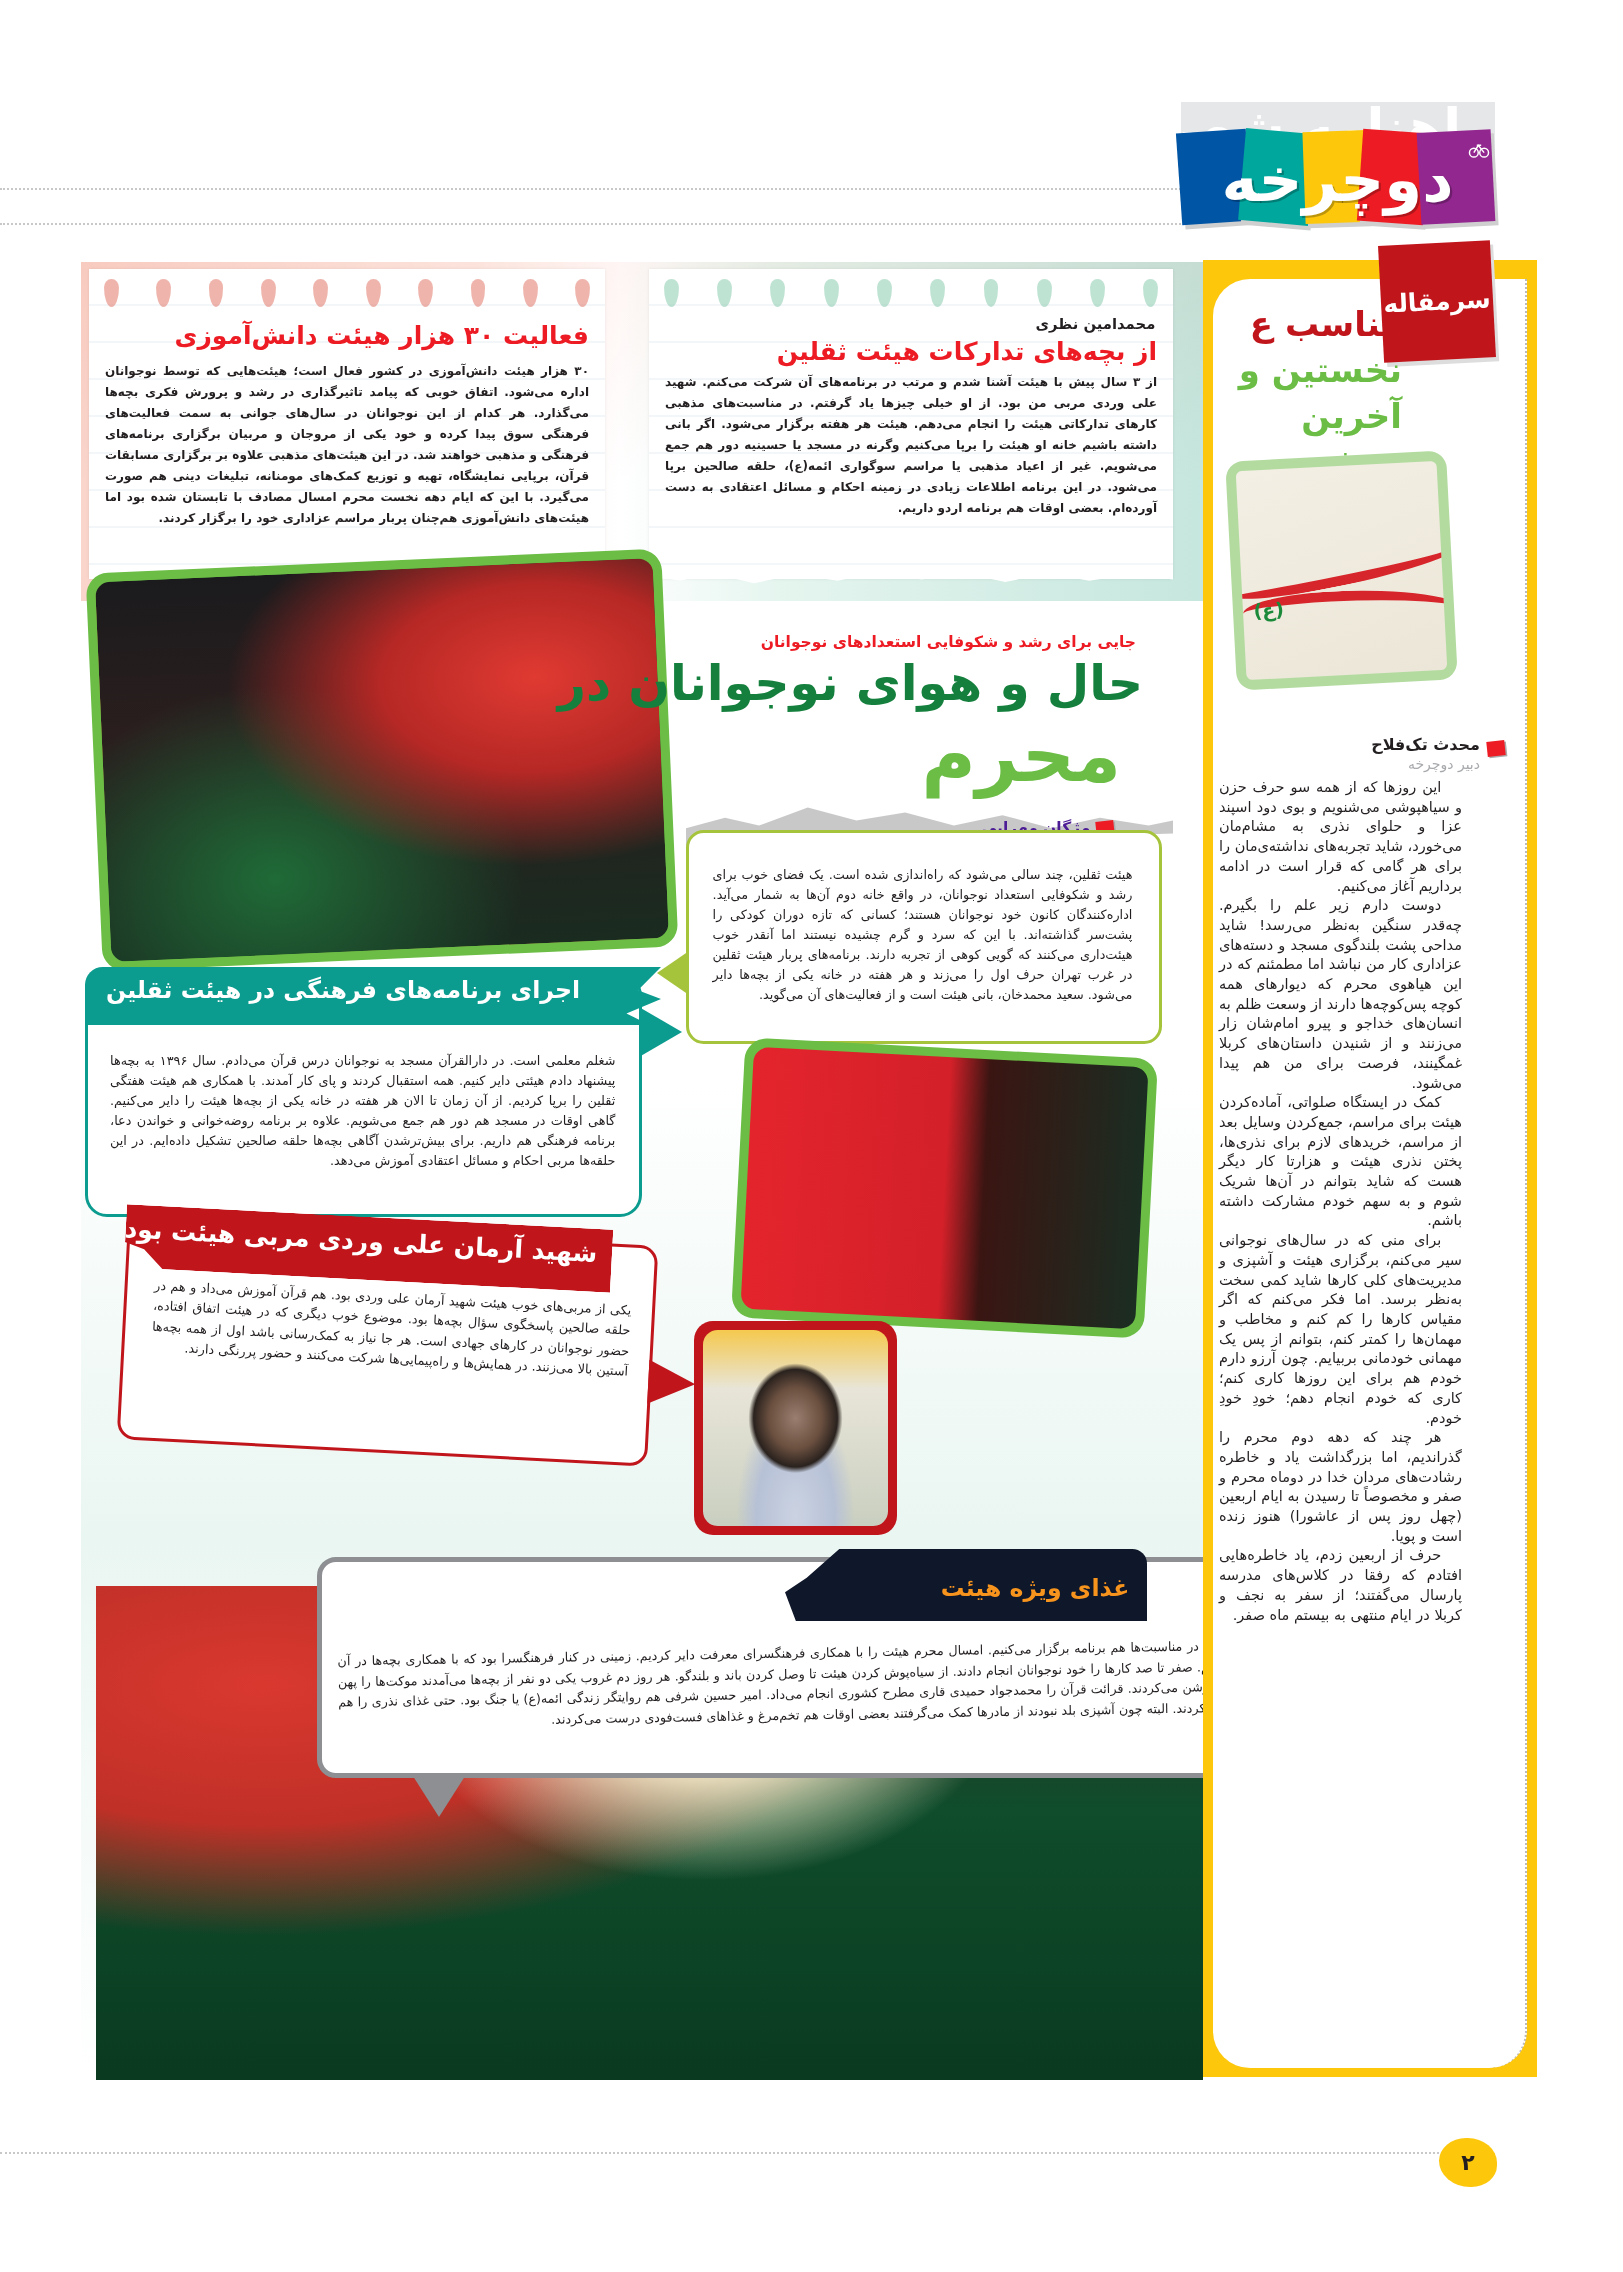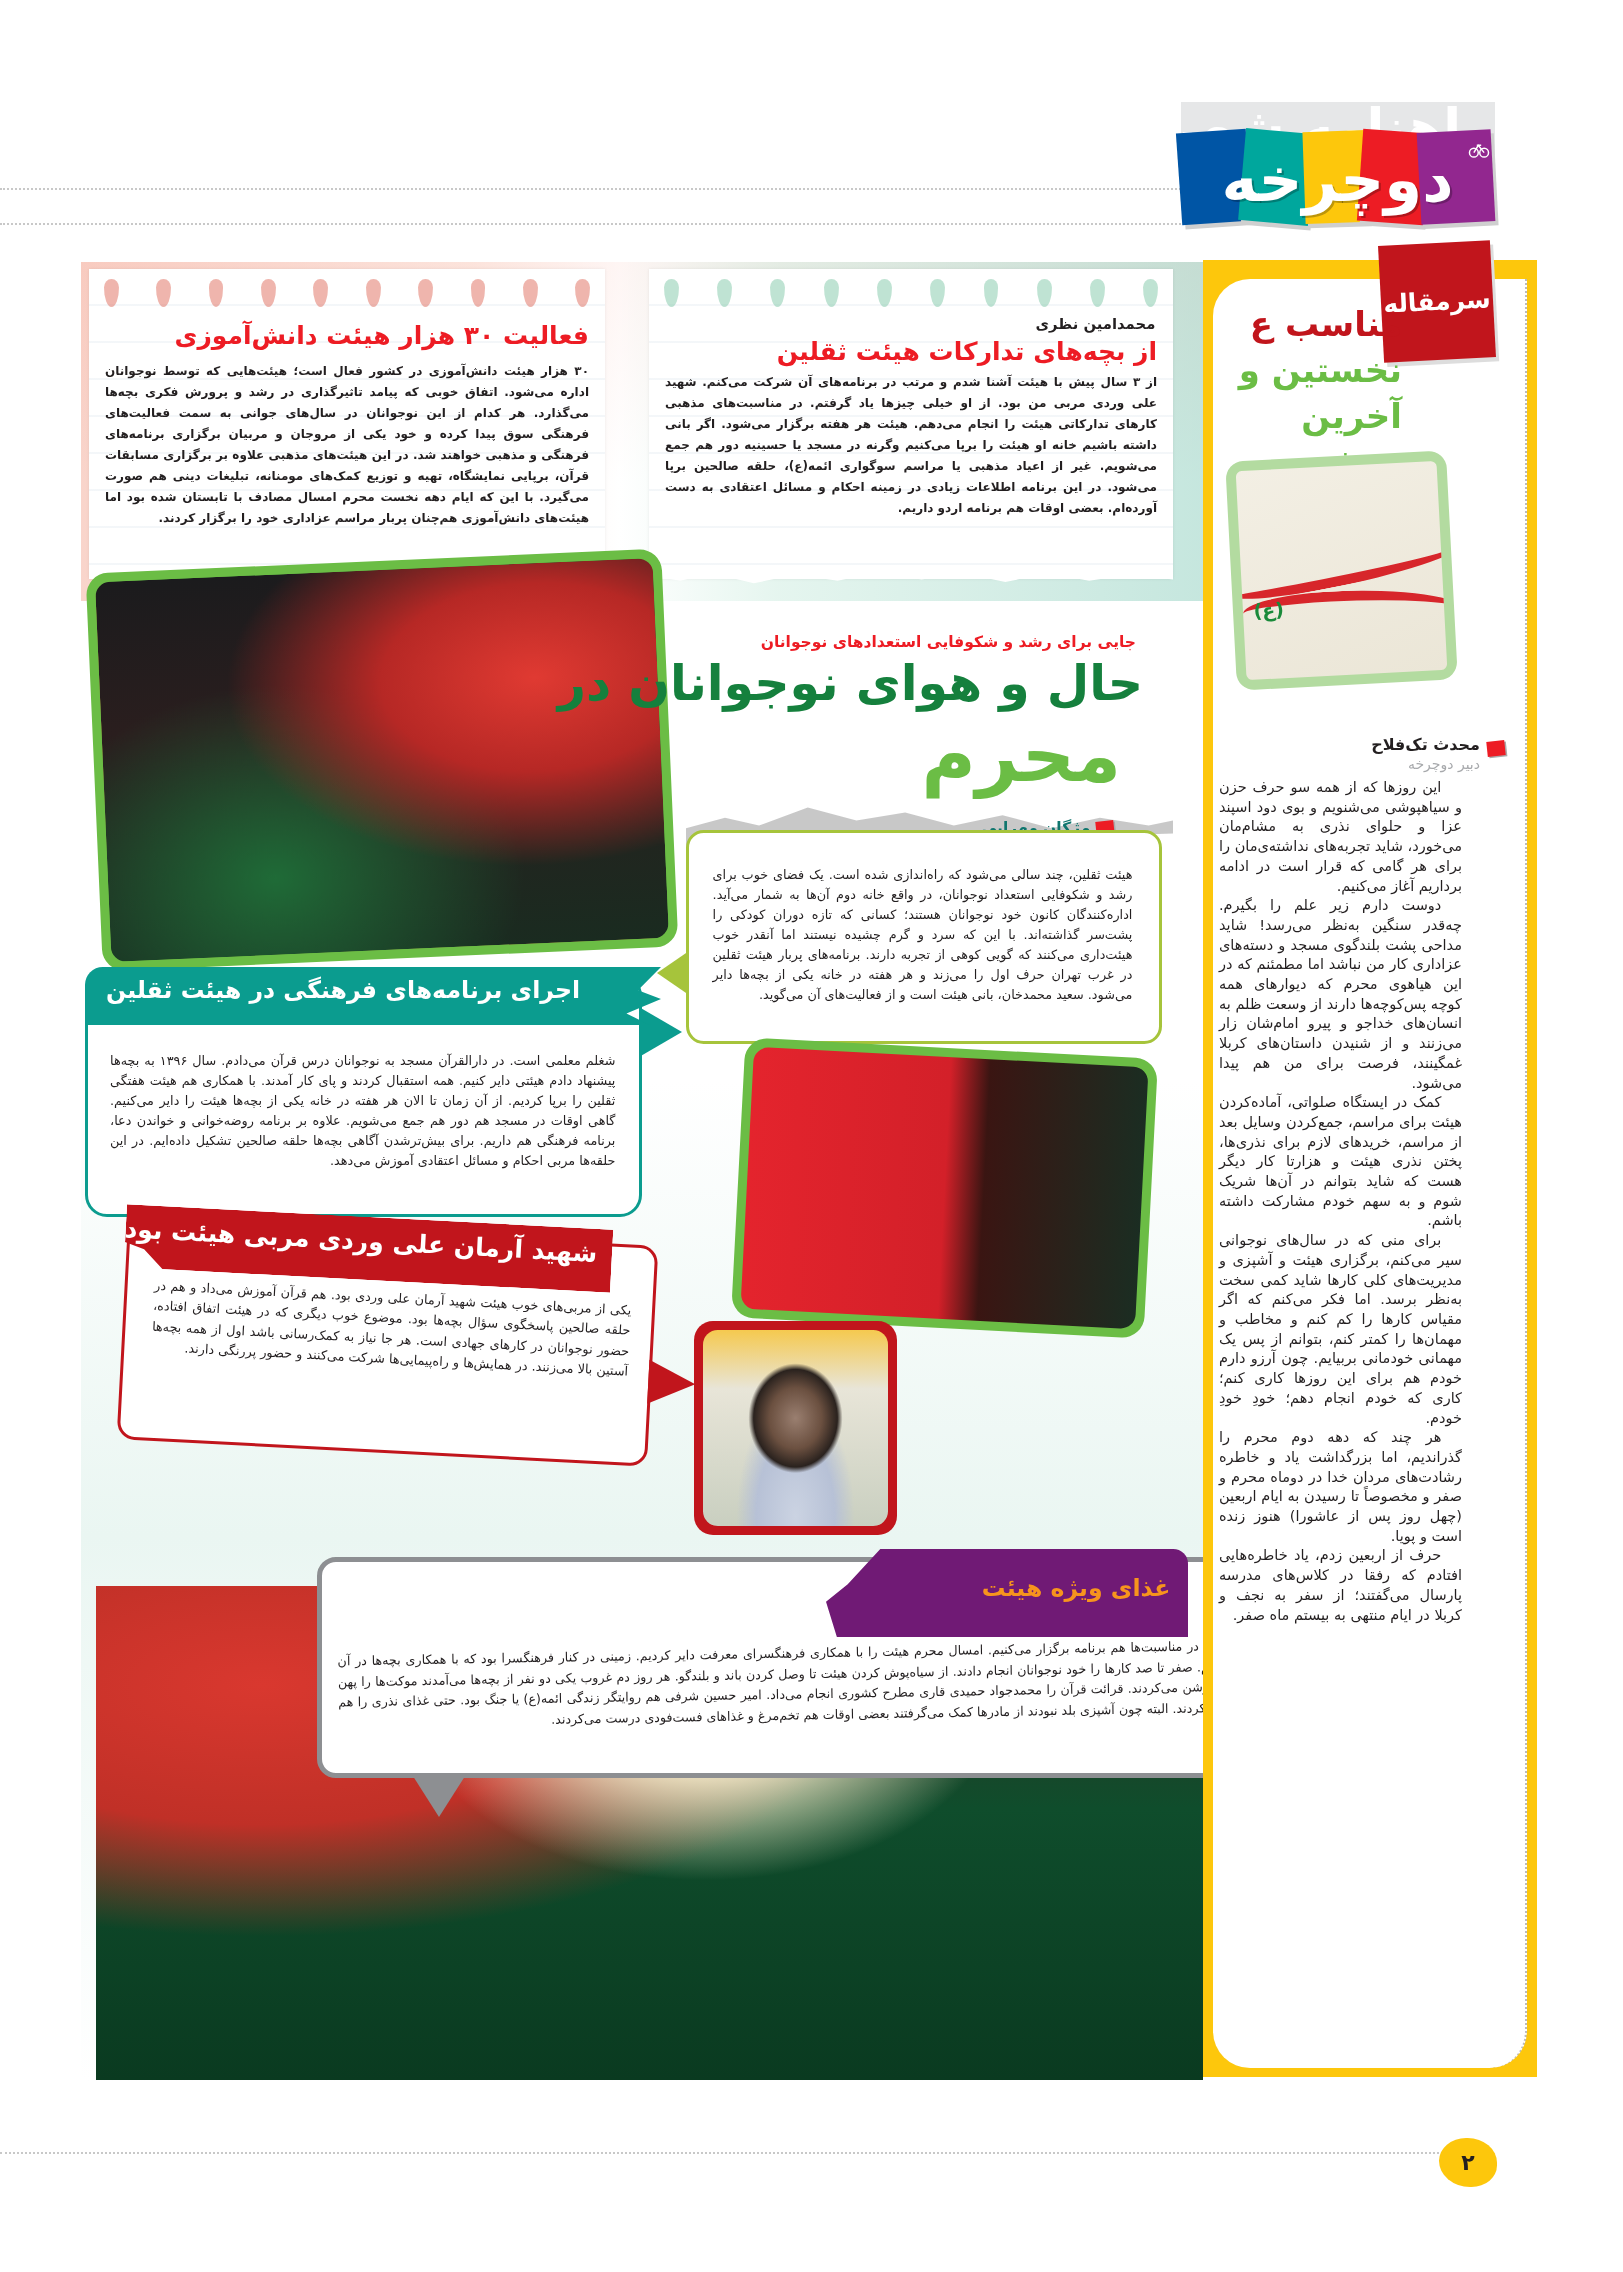--- a/index.html
+++ b/index.html
@@ -64,21 +64,21 @@
   .ph-red .inner { background: linear-gradient(90deg, #e4242d 0%, #d32029 50%, #3a1512 60%, #1b2d22 100%); }
   .ph-portrait { left: 694px; top: 1321px; width: 203px; height: 214px; border-radius: 19px; }
   .ph-portrait .inner { background: radial-gradient(ellipse at 50% 45%, #9a7f70 0%, #6b5040 20%, #2a221e 32%, transparent 36%), radial-gradient(ellipse at 50% 95%, #cbd3e2 0%, #b7c1d6 30%, transparent 45%), linear-gradient(180deg,#f5c94f 0%, #e8e5d8 30%, #c9cfc0 100%); }
   .ph-crowd2 { left: 96px; top: 1586px; width: 1107px; height: 494px; border-radius: 0; }
   .ph-crowd2 .inner { border-radius: 0; background: radial-gradient(ellipse at 55% 20%, #fbf6e6 0%, #f2e8c7 15%, transparent 35%), radial-gradient(ellipse at 15% 20%, #d9382f 0%, #c03027 25%, transparent 45%), linear-gradient(180deg, #3c2d22 0%, #0f4d2c 45%, #0a3a20 100%); }
 
   
   .kicker { position: absolute; right: 487px; top: 633px; font-size: 15.5px; font-weight: bold; color: #ed1c24; }
   .headline { position: absolute; right: 480px; top: 655px; font-size: 49px; font-weight: bold; color: #15803d; white-space: nowrap; }
   .headline-big { position: absolute; right: 502px; top: 712px; font-size: 74px; font-weight: bold; color: #6bbd45; white-space: nowrap; }
-  .byline-main { position: absolute; right: 509px; top: 819px; font-size: 15.5px; font-weight: bold; color: #0f766e; }
+  .byline-main { position: absolute; right: 509px; top: 819px; font-size: 15.5px; font-weight: bold; color: #4c1d95; }
   .grey-torn { position: absolute; left: 686px; top: 797px; width: 487px; height: 52px; background: #9a9a9a; clip-path: polygon(0 60%,8% 40%,15% 55%,25% 20%,35% 45%,45% 30%,55% 55%,65% 35%,75% 60%,85% 40%,95% 55%,100% 45%,100% 70%,0 100%); opacity: .55; }
 
   
   .bubble { position: absolute; background: #fff; border-radius: 17.7px; }
   .bubble-lime { left: 686px; top: 830px; width: 476px; height: 214px; border: 3px solid #a6c43b; }
   .bubble-lime .btxt { position: absolute; right: 26.6px; left: 23.6px; top: 32px; font-size: 12.8px; line-height: 20px; text-align: justify; text-align-last: right; }
   .bubble-lime .tail { position: absolute; left: -32px; top: 118px; width: 0; height: 0; border-top: 22px solid transparent; border-bottom: 22px solid transparent; border-right: 32px solid #a6c43b; }
 
   .bubble-teal { left: 85px; top: 974px; width: 557px; height: 243px; border: 3.7px solid #0b9c8f; border-radius: 22px; }
   .teal-head { position: absolute; left: 85px; top: 967px; width: 576px; height: 58px; background: #0b9c8f; clip-path: polygon(0 0,100% 0,96% 40%,100% 55%,94% 80%,98% 100%,0 100%); border-radius: 17.7px 0 0 0; }
@@ -86,21 +86,21 @@
   .bubble-teal .btxt { position: absolute; right: 23.6px; left: 22px; top: 74px; font-size: 12.8px; line-height: 20px; text-align: justify; text-align-last: right; }
   .bubble-teal .tail { position: absolute; right: -43px; top: 29.5px; width: 0; height: 0; border-top: 25px solid transparent; border-bottom: 25px solid transparent; border-left: 43px solid #0b9c8f; }
 
   .bubble-red { left: 122px; top: 1232px; width: 531px; height: 221px; border: 3.7px solid #c1151c; border-radius: 17.7px; transform: rotate(3deg); }
   .red-head { position: absolute; left: 125px; top: 1217px; width: 487px; height: 63px; background: #c1151c; transform: rotate(3deg); clip-path: polygon(0 0,100% 0,100% 100%,8% 100%,4% 70%,0 60%); }
   .red-head span { position: absolute; right: 14.8px; top: 10.3px; color: #fff; font-size: 25px; font-weight: bold; white-space: nowrap; }
   .bubble-red .btxt { position: absolute; right: 20.7px; left: 26.6px; top: 53px; font-size: 12.8px; line-height: 20.4px; text-align: justify; text-align-last: right; }
   .bubble-red .tail { position: absolute; right: -47px; top: 111px; width: 0; height: 0; border-top: 22px solid transparent; border-bottom: 22px solid transparent; border-left: 47px solid #c1151c; }
 
   .bubble-grey { left: 317px; top: 1557px; width: 1023px; height: 221px; border: 5.9px solid #8d8f92; border-radius: 19px; }
-  .grey-head { position: absolute; left: 826px; top: 1549px; width: 362px; height: 88px; background: #701a75; border-radius: 0 14.8px 0 0; clip-path: polygon(6% 40%,0 60%,3% 100%,100% 100%,100% 0,15% 0); }
+  .grey-head { position: absolute; left: 785px; top: 1549px; width: 362px; height: 72px; background: #0f172a; border-radius: 0 14.8px 0 0; clip-path: polygon(6% 40%,0 60%,3% 100%,100% 100%,100% 0,15% 0); }
   .grey-head span { position: absolute; right: 17.7px; top: 25px; color: #f7941d; font-size: 23.6px; font-weight: bold; white-space: nowrap; }
   .bubble-grey .btxt { position: absolute; right: 25px; left: 16px; top: 81px; font-size: 12.7px; line-height: 20.7px; text-align: justify; text-align-last: right; transform: rotate(-1deg); }
   .bubble-grey .tail { position: absolute; left: 89px; bottom: -44px; width: 0; height: 0; border-left: 28px solid transparent; border-right: 28px solid transparent; border-top: 44px solid #8d8f92; }
 
   
   .page-num { position: absolute; left: 1439px; top: 2138px; width: 58px; height: 49px; background: #fdc70c; border-radius: 48% 52% 45% 55%; display: flex; align-items: center; justify-content: center; font-size: 22px; font-weight: bold; color: #231f20; }
 </style>
 </head>
 <body>
 

